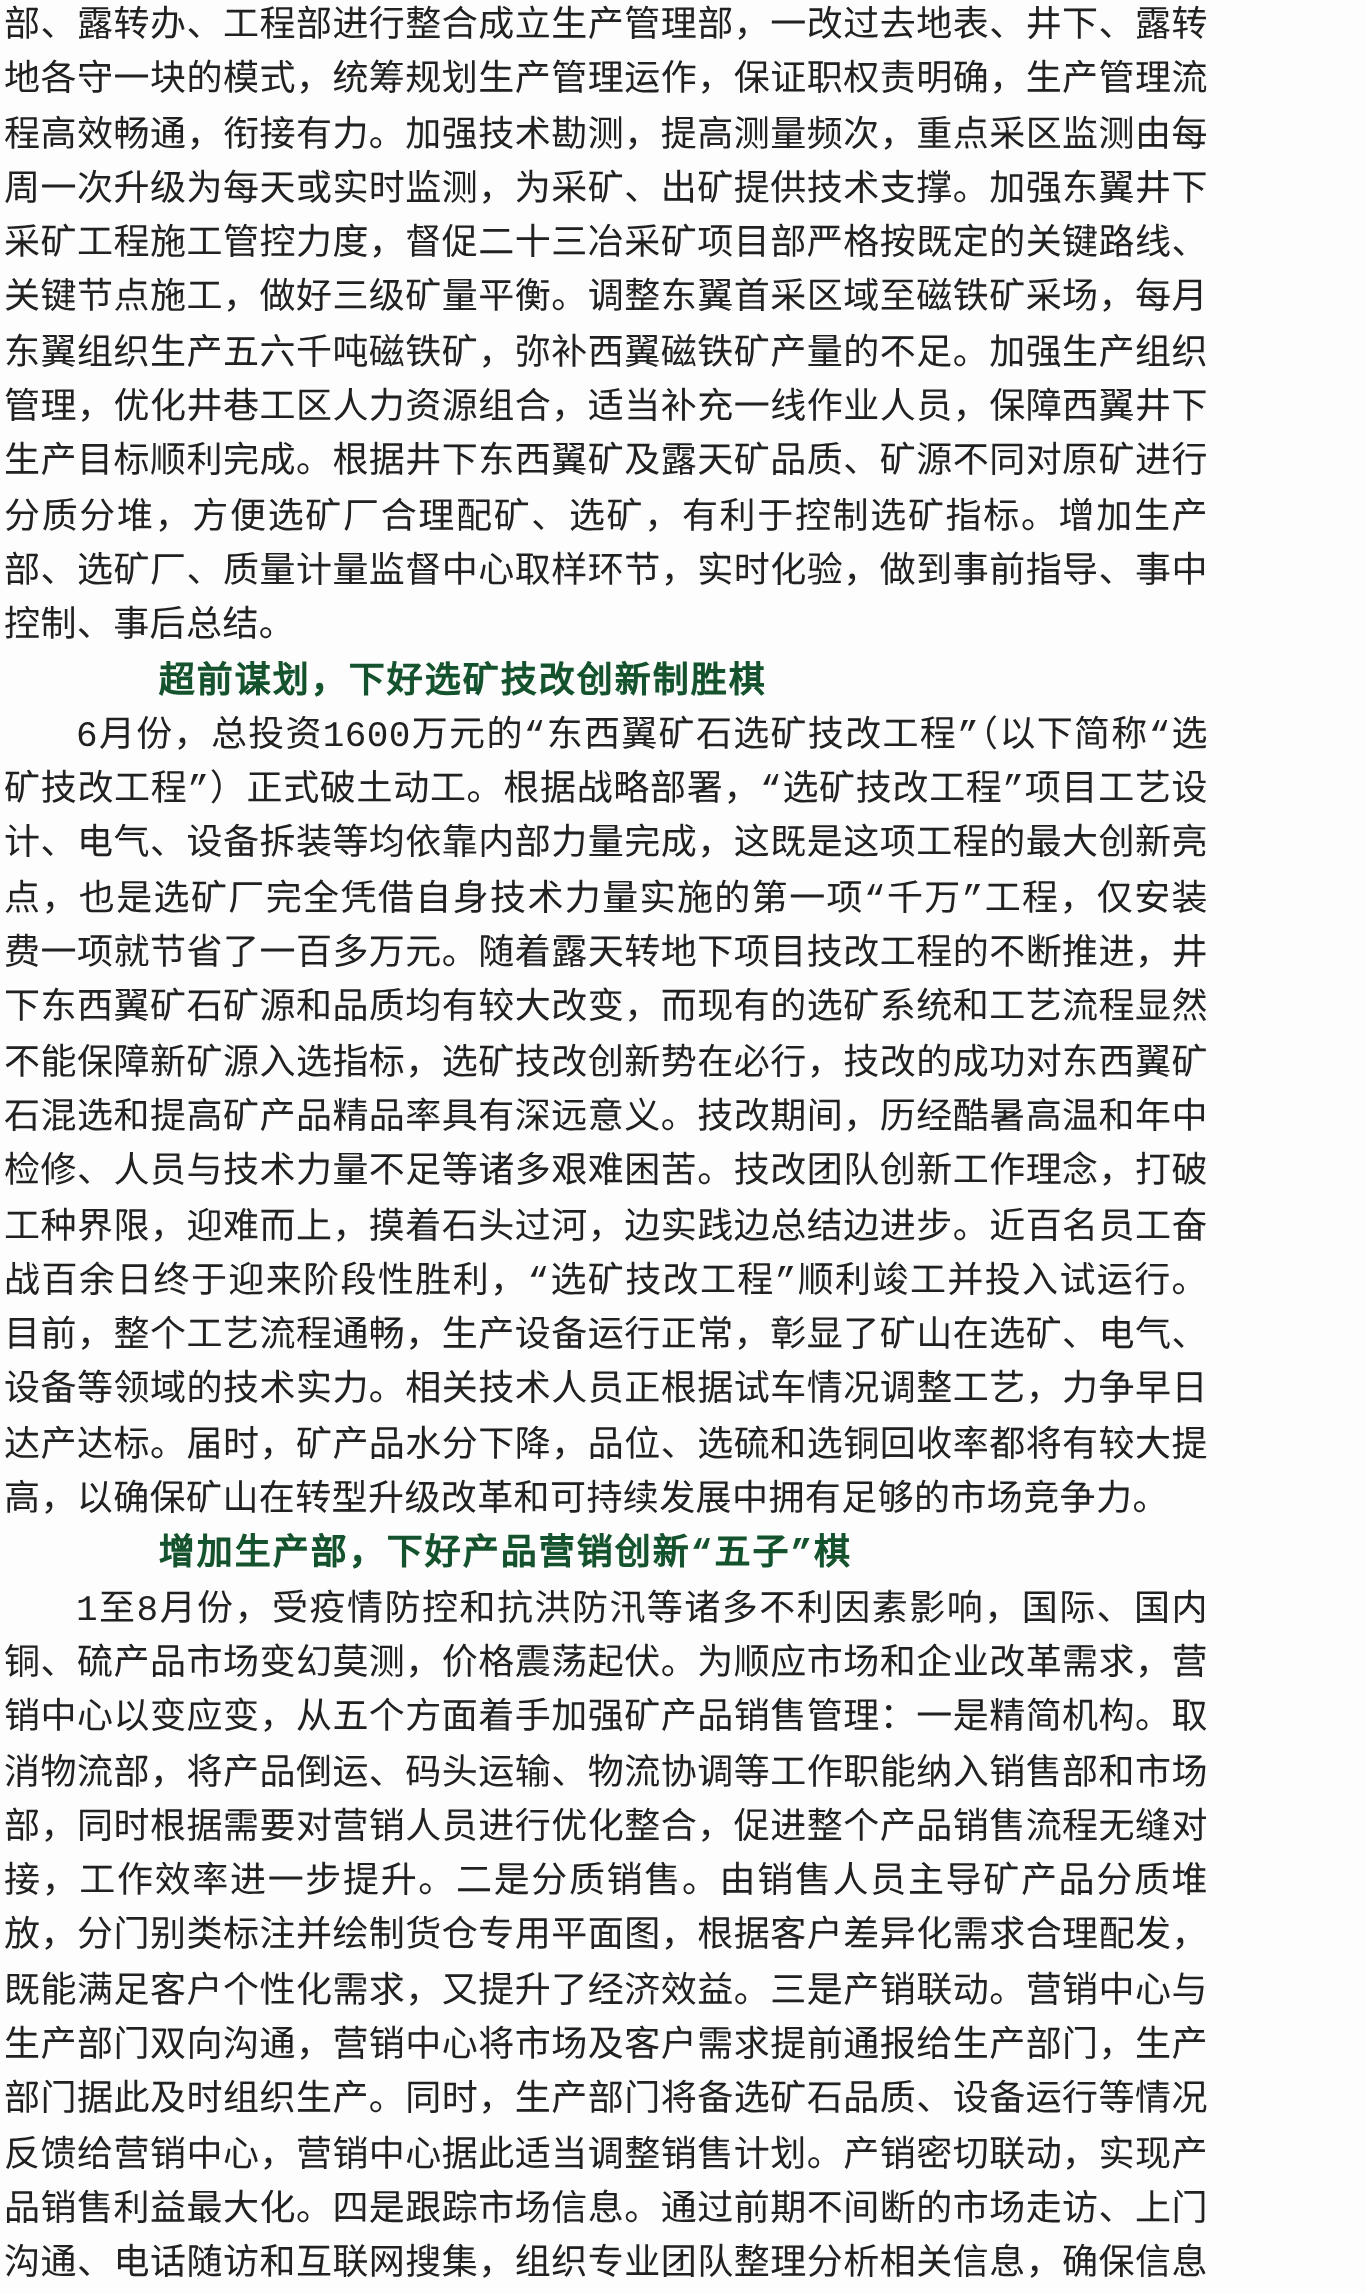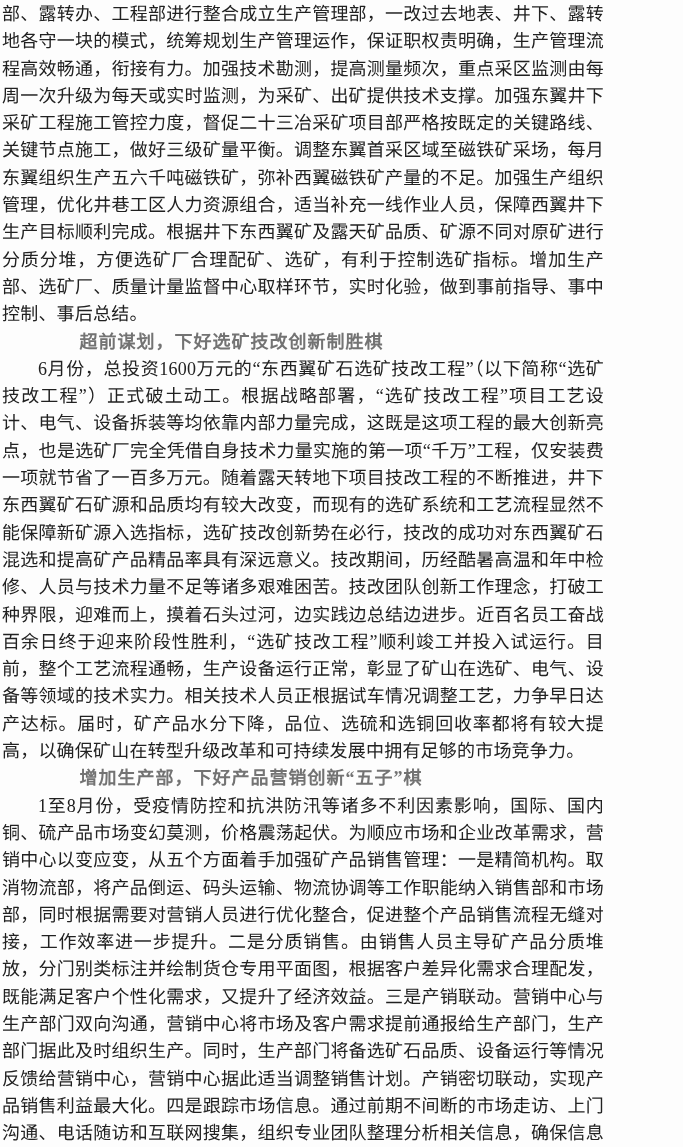--- a/index.html
+++ b/index.html
@@ -10,40 +10,40 @@
   body {
     width: 683px;
     height: 1147px;
     overflow: hidden;
   }
   .page {
     box-sizing: border-box;
     width: 606px;
     height: 1147px;
     padding: 1px 2px 0 2px;
-    font-family: Liberation Serif, serif;
+    font-family: Liberation Mono, monospace;
     font-size: 18px;
     line-height: 27.3px;
     color: #212121;
     text-align: justify;
     text-justify: inter-ideograph;
     letter-spacing: 0.2px;
   }
   .para {
     margin: 0;
     text-indent: 2em;
     word-break: break-all;
   }
   .para.continuation {
     text-indent: 0;
   }
   .section-heading {
     margin: 0;
     font-weight: bold;
-    color: #737373;
+    color: #14532d;
     text-align: left;
     text-indent: 4.3em;
     letter-spacing: 1px;
   }
 </style>
 </head>
 <body>
 
 <div class="page">
   <p class="para continuation">部、露转办、工程部进行整合成立生产管理部，一改过去地表、井下、露转地各守一块的模式，统筹规划生产管理运作，保证职权责明确，生产管理流程高效畅通，衔接有力。加强技术勘测，提高测量频次，重点采区监测由每周一次升级为每天或实时监测，为采矿、出矿提供技术支撑。加强东翼井下采矿工程施工管控力度，督促二十三冶采矿项目部严格按既定的关键路线、关键节点施工，做好三级矿量平衡。调整东翼首采区域至磁铁矿采场，每月东翼组织生产五六千吨磁铁矿，弥补西翼磁铁矿产量的不足。加强生产组织管理，优化井巷工区人力资源组合，适当补充一线作业人员，保障西翼井下生产目标顺利完成。根据井下东西翼矿及露天矿品质、矿源不同对原矿进行分质分堆，方便选矿厂合理配矿、选矿，有利于控制选矿指标。增加生产部、选矿厂、质量计量监督中心取样环节，实时化验，做到事前指导、事中控制、事后总结。</p>

